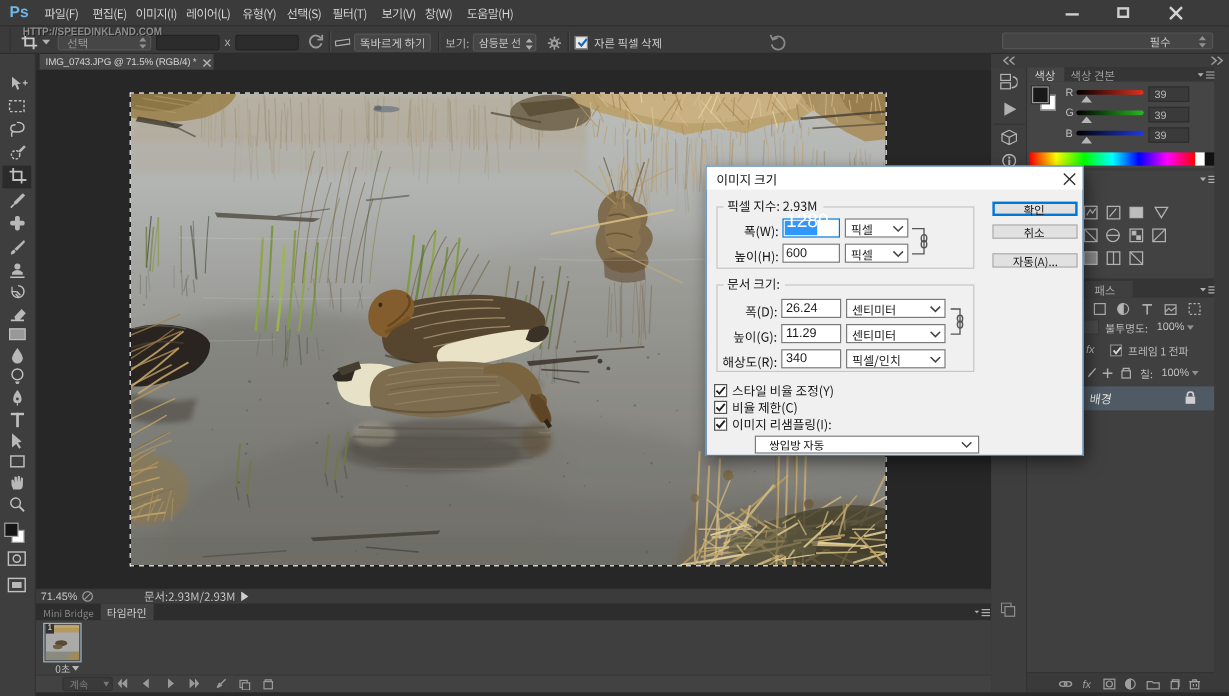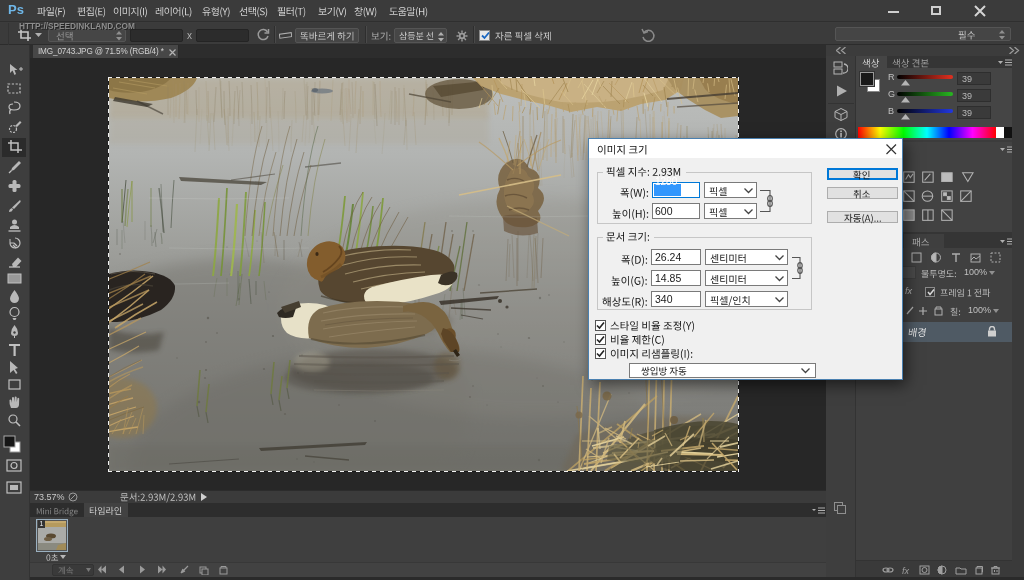--- a/index.html
+++ b/index.html
@@ -826,21 +826,21 @@
       </svg>
     </div>
 
 <div class="ab" style="left:108px;top:77px;width:631px;height:1px;background:repeating-linear-gradient(90deg,#f2f2f2 0 4px,#1a1a1a 4px 8px)"></div>
 <div class="ab" style="left:108px;top:471px;width:631px;height:1px;background:repeating-linear-gradient(90deg,#f2f2f2 0 4px,#1a1a1a 4px 8px)"></div>
 <div class="ab" style="left:108px;top:77px;width:1px;height:395px;background:repeating-linear-gradient(180deg,#f2f2f2 0 4px,#1a1a1a 4px 8px)"></div>
 <div class="ab" style="left:738px;top:77px;width:1px;height:395px;background:repeating-linear-gradient(180deg,#f2f2f2 0 4px,#1a1a1a 4px 8px)"></div>
 
 
 <div class="ab" style="left:30px;top:490px;width:796px;height:13px;background:#3b3b3b;border-top:1px solid #2c2c2c"></div>
-<div class="ab" style="left:34px;top:492px;font-size:9px;color:#c8c8c8">73.57%</div>
+<div class="ab" style="left:34px;top:492px;font-size:9px;color:#c8c8c8">71.45%</div>
 <svg class="ab" style="left:68px;top:492px" width="10" height="10">
       <circle cx="5" cy="5" r="4" stroke="#9a9a9a" fill="none"></circle>
       <path d="M2.5 7.5 L7.5 2.5" stroke="#9a9a9a"></path>
     </svg>
 <div class="ab" style="left:120px;top:491px">
       <svg width="78" height="13" viewBox="0 0 78 13" style="display:block;overflow:visible">
         <path d="M0.5 6.2H8.3V6.9H0.5ZM4.0 6.6H4.8V8.6H4.0ZM1.5 2.2H7.2V5.3H1.5ZM6.5 2.9H2.2V4.6H6.5ZM1.5 9.6H7.4V10.2H1.5ZM1.5 7.8H2.2V9.8H1.5Z M13.5 4.7H15.9V5.4H13.5ZM11.4 2.6H12.1V4.1Q12.1 4.8 11.9 5.5Q11.7 6.2 11.4 6.8Q11.1 7.4 10.6 7.9Q10.2 8.3 9.7 8.6L9.2 8.0Q9.7 7.7 10.1 7.3Q10.5 6.9 10.8 6.4Q11.1 5.9 11.3 5.3Q11.4 4.7 11.4 4.1ZM11.6 2.6H12.2V4.1Q12.2 4.7 12.4 5.3Q12.6 5.8 12.9 6.3Q13.2 6.8 13.6 7.2Q14.0 7.6 14.4 7.8L14.0 8.5Q13.4 8.2 13.0 7.8Q12.6 7.3 12.3 6.7Q11.9 6.1 11.8 5.5Q11.6 4.8 11.6 4.1ZM15.5 1.8H16.3V10.4H15.5Z M18.8 6.0Q18.5 6.0 18.4 5.8Q18.2 5.6 18.2 5.3Q18.2 5.0 18.4 4.8Q18.5 4.7 18.8 4.7Q19.1 4.7 19.2 4.8Q19.4 5.0 19.4 5.3Q19.4 5.6 19.2 5.8Q19.1 6.0 18.8 6.0ZM18.8 9.8Q18.5 9.8 18.4 9.6Q18.2 9.4 18.2 9.2Q18.2 8.9 18.4 8.7Q18.5 8.5 18.8 8.5Q19.1 8.5 19.2 8.7Q19.4 8.9 19.4 9.2Q19.4 9.4 19.2 9.6Q19.1 9.8 18.8 9.8Z M20.5 9.7V9.2Q21.6 8.2 22.3 7.4Q23.0 6.6 23.4 6.0Q23.7 5.3 23.7 4.7Q23.7 4.3 23.6 4.0Q23.5 3.7 23.2 3.5Q22.9 3.3 22.4 3.3Q22.0 3.3 21.7 3.5Q21.3 3.8 21.0 4.1L20.5 3.6Q20.9 3.2 21.4 2.9Q21.9 2.6 22.6 2.6Q23.2 2.6 23.6 2.9Q24.1 3.1 24.3 3.6Q24.6 4.0 24.6 4.6Q24.6 5.3 24.2 6.1Q23.9 6.8 23.3 7.5Q22.7 8.2 21.8 9.0Q22.1 9.0 22.4 9.0Q22.7 8.9 23.0 8.9H24.9V9.7Z M26.7 9.8Q26.5 9.8 26.3 9.6Q26.1 9.4 26.1 9.2Q26.1 8.9 26.3 8.7Q26.5 8.5 26.7 8.5Q27.0 8.5 27.2 8.7Q27.3 8.9 27.3 9.2Q27.3 9.4 27.2 9.6Q27.0 9.8 26.7 9.8Z M30.3 9.8Q29.7 9.8 29.3 9.6Q28.9 9.4 28.6 9.1L29.1 8.6Q29.3 8.8 29.6 9.0Q29.9 9.1 30.2 9.1Q30.6 9.1 30.9 8.9Q31.2 8.8 31.5 8.4Q31.7 8.0 31.8 7.4Q32.0 6.8 32.0 5.9Q32.0 5.1 31.8 4.5Q31.6 3.9 31.3 3.6Q30.9 3.3 30.5 3.3Q30.1 3.3 29.9 3.5Q29.6 3.7 29.4 4.0Q29.3 4.4 29.3 4.9Q29.3 5.3 29.4 5.7Q29.5 6.0 29.8 6.2Q30.1 6.4 30.5 6.4Q30.9 6.4 31.3 6.2Q31.6 6.0 32.0 5.4L32.0 6.1Q31.8 6.4 31.5 6.6Q31.3 6.8 31.0 6.9Q30.7 7.0 30.4 7.0Q29.8 7.0 29.4 6.8Q28.9 6.6 28.7 6.1Q28.5 5.6 28.5 4.9Q28.5 4.2 28.7 3.7Q29.0 3.2 29.5 2.9Q29.9 2.6 30.5 2.6Q31.0 2.6 31.4 2.8Q31.8 3.0 32.1 3.4Q32.4 3.8 32.6 4.5Q32.8 5.1 32.8 5.9Q32.8 7.0 32.6 7.7Q32.4 8.5 32.0 8.9Q31.7 9.4 31.2 9.6Q30.8 9.8 30.3 9.8Z M35.8 9.8Q35.3 9.8 34.9 9.7Q34.4 9.5 34.1 9.3Q33.8 9.1 33.6 8.9L34.0 8.3Q34.3 8.6 34.7 8.8Q35.2 9.1 35.8 9.1Q36.2 9.1 36.5 8.9Q36.8 8.8 37.0 8.5Q37.2 8.2 37.2 7.8Q37.2 7.4 37.0 7.1Q36.8 6.8 36.3 6.6Q35.8 6.4 35.0 6.4V5.7Q35.7 5.7 36.1 5.6Q36.6 5.4 36.7 5.1Q36.9 4.8 36.9 4.4Q36.9 3.9 36.6 3.6Q36.3 3.3 35.8 3.3Q35.3 3.3 35.0 3.5Q34.6 3.7 34.3 4.0L33.8 3.4Q34.2 3.1 34.7 2.8Q35.2 2.6 35.8 2.6Q36.4 2.6 36.8 2.8Q37.3 3.0 37.5 3.4Q37.8 3.8 37.8 4.3Q37.8 5.0 37.5 5.4Q37.1 5.8 36.6 6.0V6.1Q37.0 6.2 37.3 6.4Q37.7 6.6 37.8 7.0Q38.0 7.4 38.0 7.8Q38.0 8.4 37.7 8.9Q37.4 9.3 36.9 9.6Q36.4 9.8 35.8 9.8Z M39.5 9.7V2.7H40.6L41.9 6.5Q42.1 6.8 42.2 7.2Q42.3 7.5 42.4 7.9H42.5Q42.6 7.5 42.7 7.2Q42.8 6.8 43.0 6.5L44.3 2.7H45.3V9.7H44.5V5.8Q44.5 5.5 44.5 5.2Q44.6 4.8 44.6 4.4Q44.6 4.1 44.6 3.8H44.6L44.0 5.4L42.7 9.0H42.1L40.8 5.4L40.3 3.8H40.2Q40.2 4.1 40.3 4.4Q40.3 4.8 40.3 5.2Q40.3 5.5 40.3 5.8V9.7Z M46.4 11.4 49.2 2.1H49.9L47.0 11.4Z M50.4 9.7V9.2Q51.5 8.2 52.2 7.4Q52.9 6.6 53.3 6.0Q53.6 5.3 53.6 4.7Q53.6 4.3 53.5 4.0Q53.3 3.7 53.1 3.5Q52.8 3.3 52.3 3.3Q51.9 3.3 51.6 3.5Q51.2 3.8 50.9 4.1L50.4 3.6Q50.8 3.2 51.3 2.9Q51.8 2.6 52.5 2.6Q53.1 2.6 53.5 2.9Q54.0 3.1 54.2 3.6Q54.5 4.0 54.5 4.6Q54.5 5.3 54.1 6.1Q53.8 6.8 53.2 7.5Q52.6 8.2 51.7 9.0Q52.0 9.0 52.3 9.0Q52.6 8.9 52.9 8.9H54.8V9.7Z M56.6 9.8Q56.4 9.8 56.2 9.6Q56.0 9.4 56.0 9.2Q56.0 8.9 56.2 8.7Q56.4 8.5 56.6 8.5Q56.9 8.5 57.1 8.7Q57.2 8.9 57.2 9.2Q57.2 9.4 57.1 9.6Q56.9 9.8 56.6 9.8Z M60.2 9.8Q59.6 9.8 59.2 9.6Q58.8 9.4 58.5 9.1L59.0 8.6Q59.2 8.8 59.5 9.0Q59.8 9.1 60.1 9.1Q60.5 9.1 60.8 8.9Q61.1 8.8 61.4 8.4Q61.6 8.0 61.7 7.4Q61.9 6.8 61.9 5.9Q61.9 5.1 61.7 4.5Q61.5 3.9 61.2 3.6Q60.8 3.3 60.4 3.3Q60.0 3.3 59.8 3.5Q59.5 3.7 59.3 4.0Q59.2 4.4 59.2 4.9Q59.2 5.3 59.3 5.7Q59.4 6.0 59.7 6.2Q60.0 6.4 60.4 6.4Q60.8 6.4 61.2 6.2Q61.5 6.0 61.9 5.4L61.9 6.1Q61.7 6.4 61.4 6.6Q61.2 6.8 60.9 6.9Q60.6 7.0 60.3 7.0Q59.7 7.0 59.3 6.8Q58.8 6.6 58.6 6.1Q58.3 5.6 58.3 4.9Q58.3 4.2 58.6 3.7Q58.9 3.2 59.4 2.9Q59.8 2.6 60.3 2.6Q60.9 2.6 61.3 2.8Q61.7 3.0 62.0 3.4Q62.3 3.8 62.5 4.5Q62.7 5.1 62.7 5.9Q62.7 7.0 62.5 7.7Q62.3 8.5 61.9 8.9Q61.6 9.4 61.1 9.6Q60.6 9.8 60.2 9.8Z M65.7 9.8Q65.2 9.8 64.7 9.7Q64.3 9.5 64.0 9.3Q63.7 9.1 63.5 8.9L63.9 8.3Q64.2 8.6 64.6 8.8Q65.1 9.1 65.6 9.1Q66.1 9.1 66.4 8.9Q66.7 8.8 66.9 8.5Q67.1 8.2 67.1 7.8Q67.1 7.4 66.9 7.1Q66.6 6.8 66.2 6.6Q65.7 6.4 64.9 6.4V5.7Q65.6 5.7 66.0 5.6Q66.5 5.4 66.6 5.1Q66.8 4.8 66.8 4.4Q66.8 3.9 66.5 3.6Q66.2 3.3 65.6 3.3Q65.2 3.3 64.9 3.5Q64.5 3.7 64.2 4.0L63.7 3.4Q64.1 3.1 64.6 2.8Q65.1 2.6 65.7 2.6Q66.3 2.6 66.7 2.8Q67.2 3.0 67.4 3.4Q67.7 3.8 67.7 4.3Q67.7 5.0 67.4 5.4Q67.0 5.8 66.5 6.0V6.1Q66.9 6.2 67.2 6.4Q67.5 6.6 67.7 7.0Q67.9 7.4 67.9 7.8Q67.9 8.4 67.6 8.9Q67.3 9.3 66.8 9.6Q66.3 9.8 65.7 9.8Z M69.4 9.7V2.7H70.5L71.8 6.5Q72.0 6.8 72.1 7.2Q72.2 7.5 72.3 7.9H72.4Q72.5 7.5 72.6 7.2Q72.7 6.8 72.8 6.5L74.2 2.7H75.2V9.7H74.4V5.8Q74.4 5.5 74.4 5.2Q74.5 4.8 74.5 4.4Q74.5 4.1 74.5 3.8H74.5L73.9 5.4L72.6 9.0H72.0L70.7 5.4L70.2 3.8H70.1Q70.1 4.1 70.2 4.4Q70.2 4.8 70.2 5.2Q70.2 5.5 70.2 5.8V9.7Z" fill="#c8c8c8"></path>
       </svg>
     </div>
 <svg class="ab" style="left:200px;top:493px" width="8" height="8">
@@ -1231,21 +1231,21 @@
           <path d="M0.9 2.8H6.0V3.5H0.9ZM0.8 7.2 0.7 6.5Q1.5 6.5 2.5 6.5Q3.5 6.4 4.5 6.4Q5.6 6.3 6.5 6.2L6.6 6.9Q5.6 7.0 4.6 7.1Q3.6 7.2 2.6 7.2Q1.6 7.2 0.8 7.2ZM1.9 3.3H2.7V6.7H1.9ZM4.3 3.3H5.1V6.7H4.3ZM2.0 8.3H8.3V11.5H7.4V9.0H2.0ZM7.4 2.0H8.3V7.8H7.4Z M14.1 3.8H15.9V4.5H14.1ZM12.2 2.4H12.8V3.4Q12.8 4.1 12.6 4.8Q12.3 5.5 11.8 6.1Q11.4 6.7 10.7 7.0L10.2 6.4Q10.8 6.1 11.2 5.6Q11.7 5.1 11.9 4.5Q12.2 4.0 12.2 3.4ZM12.3 2.4H13.0V3.4Q13.0 4.0 13.2 4.5Q13.4 5.0 13.8 5.4Q14.3 5.8 14.8 6.1L14.4 6.7Q13.7 6.4 13.3 5.9Q12.8 5.4 12.6 4.8Q12.3 4.1 12.3 3.4ZM17.4 2.0H18.2V7.1H17.4ZM15.5 2.2H16.3V7.0H15.5ZM11.9 7.5H18.2V9.7H12.8V11.1H11.9V9.1H17.3V8.2H11.9ZM11.9 10.7H18.6V11.4H11.9Z M24.7 3.4H25.4V4.9Q25.4 5.7 25.2 6.4Q25.0 7.1 24.6 7.8Q24.2 8.4 23.8 8.9Q23.3 9.4 22.7 9.7L22.2 9.0Q22.7 8.8 23.2 8.3Q23.6 7.9 24.0 7.3Q24.3 6.8 24.5 6.2Q24.7 5.5 24.7 4.9ZM24.9 3.4H25.6V4.9Q25.6 5.5 25.8 6.1Q26.0 6.7 26.3 7.2Q26.7 7.7 27.1 8.1Q27.6 8.5 28.1 8.8L27.6 9.5Q27.1 9.2 26.6 8.7Q26.1 8.3 25.7 7.7Q25.3 7.1 25.1 6.4Q24.9 5.7 24.9 4.9ZM22.5 3.0H27.8V3.7H22.5ZM29.1 2.0H30.0V11.5H29.1Z M35.7 2.4H36.5V2.9Q36.5 3.4 36.3 3.9Q36.0 4.4 35.7 4.8Q35.3 5.2 34.8 5.5Q34.4 5.8 33.8 6.0Q33.2 6.2 32.6 6.3L32.3 5.6Q32.8 5.6 33.3 5.4Q33.8 5.2 34.2 5.0Q34.7 4.7 35.0 4.4Q35.3 4.0 35.5 3.7Q35.7 3.3 35.7 2.9ZM35.9 2.4H36.6V2.9Q36.6 3.3 36.8 3.7Q37.0 4.0 37.3 4.4Q37.6 4.7 38.1 4.9Q38.5 5.2 39.0 5.4Q39.5 5.6 40.0 5.6L39.7 6.3Q39.1 6.2 38.5 6.0Q38.0 5.8 37.5 5.5Q37.0 5.2 36.6 4.8Q36.3 4.4 36.1 3.9Q35.9 3.4 35.9 2.9ZM35.7 7.9H36.6V11.5H35.7ZM31.9 7.4H40.4V8.1H31.9Z M42.4 6.6Q42.2 6.6 42.0 6.4Q41.8 6.2 41.8 5.9Q41.8 5.6 42.0 5.3Q42.2 5.1 42.4 5.1Q42.7 5.1 42.9 5.3Q43.1 5.6 43.1 5.9Q43.1 6.2 42.9 6.4Q42.7 6.6 42.4 6.6ZM42.4 10.9Q42.2 10.9 42.0 10.6Q41.8 10.4 41.8 10.1Q41.8 9.8 42.0 9.6Q42.2 9.4 42.4 9.4Q42.7 9.4 42.9 9.6Q43.1 9.8 43.1 10.1Q43.1 10.4 42.9 10.6Q42.7 10.9 42.4 10.9Z M46.7 10.7V10.1Q47.9 9.1 48.7 8.2Q49.5 7.3 49.9 6.6Q50.3 5.8 50.3 5.2Q50.3 4.7 50.1 4.4Q49.9 4.0 49.6 3.8Q49.3 3.7 48.8 3.7Q48.4 3.7 48.0 3.9Q47.6 4.2 47.2 4.5L46.7 4.0Q47.1 3.5 47.7 3.2Q48.2 2.9 49.0 2.9Q49.6 2.9 50.1 3.2Q50.6 3.4 50.9 3.9Q51.2 4.4 51.2 5.1Q51.2 5.9 50.8 6.7Q50.4 7.5 49.8 8.3Q49.1 9.1 48.2 10.0Q48.5 9.9 48.8 9.9Q49.1 9.9 49.4 9.9H51.6V10.7Z M53.5 10.9Q53.3 10.9 53.1 10.6Q52.9 10.4 52.9 10.1Q52.9 9.8 53.1 9.6Q53.3 9.4 53.5 9.4Q53.8 9.4 54.0 9.6Q54.2 9.8 54.2 10.1Q54.2 10.4 54.0 10.6Q53.8 10.9 53.5 10.9Z M57.5 10.9Q56.8 10.9 56.4 10.6Q55.9 10.4 55.6 10.1L56.1 9.5Q56.4 9.7 56.7 9.9Q57.1 10.0 57.4 10.0Q57.8 10.0 58.2 9.9Q58.5 9.7 58.8 9.3Q59.1 8.9 59.2 8.2Q59.4 7.5 59.4 6.5Q59.4 5.6 59.2 4.9Q59.0 4.3 58.6 4.0Q58.2 3.6 57.7 3.6Q57.3 3.6 57.0 3.8Q56.7 4.1 56.6 4.5Q56.4 4.8 56.4 5.4Q56.4 5.9 56.5 6.3Q56.7 6.7 57.0 6.9Q57.3 7.1 57.8 7.1Q58.1 7.1 58.6 6.8Q59.0 6.6 59.4 6.0L59.4 6.8Q59.2 7.1 58.9 7.3Q58.6 7.5 58.3 7.7Q57.9 7.8 57.6 7.8Q57.0 7.8 56.5 7.5Q56.0 7.2 55.7 6.7Q55.5 6.2 55.5 5.4Q55.5 4.6 55.8 4.1Q56.1 3.5 56.6 3.2Q57.1 2.9 57.7 2.9Q58.2 2.9 58.7 3.1Q59.2 3.3 59.5 3.8Q59.9 4.2 60.1 4.9Q60.3 5.6 60.3 6.5Q60.3 7.7 60.0 8.5Q59.8 9.3 59.4 9.9Q59.0 10.4 58.5 10.6Q58.0 10.9 57.5 10.9Z M63.6 10.9Q63.0 10.9 62.5 10.7Q62.1 10.6 61.7 10.3Q61.4 10.1 61.1 9.8L61.6 9.2Q62.0 9.5 62.4 9.8Q62.9 10.0 63.5 10.0Q64.0 10.0 64.4 9.9Q64.7 9.7 64.9 9.4Q65.1 9.1 65.1 8.6Q65.1 8.2 64.9 7.8Q64.6 7.5 64.1 7.3Q63.6 7.1 62.7 7.1V6.3Q63.5 6.3 64.0 6.1Q64.4 6.0 64.6 5.6Q64.8 5.3 64.8 4.9Q64.8 4.3 64.5 4.0Q64.1 3.7 63.5 3.7Q63.1 3.7 62.7 3.9Q62.3 4.1 61.9 4.4L61.4 3.8Q61.9 3.4 62.4 3.1Q62.9 2.9 63.6 2.9Q64.2 2.9 64.7 3.1Q65.2 3.3 65.5 3.8Q65.8 4.2 65.8 4.8Q65.8 5.5 65.4 6.0Q65.1 6.4 64.4 6.7V6.7Q64.9 6.8 65.3 7.1Q65.6 7.3 65.9 7.7Q66.1 8.1 66.1 8.7Q66.1 9.3 65.7 9.8Q65.4 10.3 64.8 10.6Q64.3 10.9 63.6 10.9Z M67.7 10.7V3.0H68.9L70.4 7.1Q70.5 7.5 70.6 7.9Q70.8 8.3 70.9 8.7H71.0Q71.1 8.3 71.2 7.9Q71.4 7.5 71.5 7.1L73.0 3.0H74.1V10.7H73.2V6.5Q73.2 6.1 73.3 5.7Q73.3 5.3 73.3 4.9Q73.3 4.5 73.4 4.2H73.3L72.7 5.9L71.2 9.9H70.6L69.1 5.9L68.5 4.2H68.5Q68.5 4.5 68.5 4.9Q68.6 5.3 68.6 5.7Q68.6 6.1 68.6 6.5V10.7Z" fill="#1a1a1a"></path>
         </svg>
       </div>
   <div class="ab" style="left:61px;top:47px;transform:translateX(-100%)">
         <svg width="30" height="14" viewBox="0 0 30 14" style="display:block;overflow:visible">
           <path d="M1.3 2.4H8.3V3.1H1.3ZM1.4 5.1H8.2V5.8H1.4ZM2.8 2.7H3.6V5.5H2.8ZM6.0 2.7H6.9V5.5H6.0ZM0.5 7.0H9.1V7.7H0.5ZM4.4 5.6H5.2V7.3H4.4ZM1.5 8.6H8.0V11.5H7.2V9.3H1.5Z M12.2 12.8Q11.4 11.6 11.0 10.3Q10.6 9.0 10.6 7.4Q10.6 5.9 11.0 4.6Q11.4 3.3 12.2 2.1L12.8 2.4Q12.1 3.5 11.8 4.8Q11.4 6.1 11.4 7.4Q11.4 8.8 11.8 10.1Q12.1 11.4 12.8 12.5Z M15.1 10.7 13.5 3.0H14.5L15.3 7.2Q15.4 7.8 15.5 8.4Q15.6 9.1 15.7 9.7H15.8Q15.9 9.1 16.1 8.4Q16.2 7.8 16.3 7.2L17.4 3.0H18.3L19.4 7.2Q19.5 7.8 19.6 8.4Q19.8 9.1 19.9 9.7H20.0Q20.1 9.1 20.2 8.4Q20.3 7.8 20.4 7.2L21.2 3.0H22.1L20.6 10.7H19.4L18.2 6.1Q18.1 5.6 18.0 5.2Q17.9 4.8 17.8 4.3H17.8Q17.7 4.8 17.6 5.2Q17.5 5.6 17.4 6.1L16.3 10.7Z M23.5 12.8 22.9 12.5Q23.5 11.4 23.9 10.1Q24.2 8.8 24.2 7.4Q24.2 6.1 23.9 4.8Q23.5 3.5 22.9 2.4L23.5 2.1Q24.2 3.3 24.6 4.6Q25.0 5.9 25.0 7.4Q25.0 9.0 24.6 10.3Q24.2 11.6 23.5 12.8Z M27.4 6.6Q27.1 6.6 26.9 6.4Q26.7 6.2 26.7 5.9Q26.7 5.6 26.9 5.3Q27.1 5.1 27.4 5.1Q27.7 5.1 27.9 5.3Q28.1 5.6 28.1 5.9Q28.1 6.2 27.9 6.4Q27.7 6.6 27.4 6.6ZM27.4 10.9Q27.1 10.9 26.9 10.6Q26.7 10.4 26.7 10.1Q26.7 9.8 26.9 9.6Q27.1 9.4 27.4 9.4Q27.7 9.4 27.9 9.6Q28.1 9.8 28.1 10.1Q28.1 10.4 27.9 10.6Q27.7 10.9 27.4 10.9Z" fill="#1a1a1a"></path>
         </svg>
       </div>
   <div class="ab" style="left:63px;top:43px;width:48px;height:16px;background:#fff;border:1px solid #0078d7"></div>
   <div class="ab" style="left:65px;top:45px;width:27px;height:12px;background:#3297fd"></div>
-  <div class="ab" style="left:66px;top:37px;font-size:10px;color:#fff">1280</div>
+  <div class="ab" style="left:66px;top:37px;font-size:16px;color:#fff">1280</div>
   <div class="ab" style="left:115px;top:43px;width:53px;height:16px;background:#fff;border:1px solid #7a7a7a"></div>
   <div class="ab" style="left:120px;top:46px">
         <svg width="20" height="13" viewBox="0 0 20 13" style="display:block;overflow:visible">
           <path d="M0.9 2.7H5.8V3.3H0.9ZM0.8 6.9 0.7 6.2Q1.4 6.2 2.4 6.2Q3.3 6.1 4.3 6.1Q5.3 6.0 6.2 5.9L6.3 6.6Q5.3 6.7 4.4 6.8Q3.4 6.8 2.5 6.9Q1.5 6.9 0.8 6.9ZM1.8 3.1H2.6V6.4H1.8ZM4.1 3.1H4.9V6.4H4.1ZM1.9 7.9H7.9V11.0H7.1V8.5H1.9ZM7.1 1.9H7.9V7.4H7.1Z M13.4 3.6H15.1V4.3H13.4ZM11.6 2.3H12.2V3.2Q12.2 3.9 12.0 4.6Q11.7 5.3 11.3 5.8Q10.8 6.4 10.2 6.7L9.7 6.0Q10.3 5.8 10.7 5.3Q11.1 4.9 11.4 4.3Q11.6 3.8 11.6 3.2ZM11.7 2.3H12.4V3.3Q12.4 3.8 12.6 4.3Q12.8 4.8 13.2 5.2Q13.6 5.6 14.1 5.8L13.7 6.4Q13.1 6.1 12.6 5.7Q12.2 5.2 12.0 4.6Q11.7 3.9 11.7 3.3ZM16.5 1.9H17.3V6.8H16.5ZM14.8 2.1H15.5V6.7H14.8ZM11.4 7.2H17.3V9.3H12.2V10.6H11.4V8.7H16.5V7.8H11.4ZM11.4 10.2H17.7V10.9H11.4Z" fill="#1a1a1a"></path>
         </svg>
       </div>
   <svg class="ab" style="left:155px;top:49px" width="9" height="6">
         <path d="M0.5 0.5 L4.5 4.5 L8.5 0.5" stroke="#444" stroke-width="1.3" fill="none"></path>
       </svg>
   <div class="ab" style="left:61px;top:68px;transform:translateX(-100%)">
@@ -1312,21 +1312,21 @@
       </div>
   <svg class="ab" style="left:186px;top:116px" width="9" height="6">
         <path d="M0.5 0.5 L4.5 4.5 L8.5 0.5" stroke="#444" stroke-width="1.3" fill="none"></path>
       </svg>
   <div class="ab" style="left:60px;top:135px;transform:translateX(-100%)">
         <svg width="38" height="14" viewBox="0 0 38 14" style="display:block;overflow:visible">
           <path d="M1.7 4.5H8.1V5.2H1.7ZM1.7 2.2H2.6V4.9H1.7ZM0.5 6.4H9.1V7.1H0.5ZM4.4 4.9H5.2V6.8H4.4ZM1.5 8.0H8.2V8.7H1.5ZM1.4 10.7H8.2V11.4H1.4ZM2.9 8.2H3.8V11.0H2.9ZM5.9 8.2H6.7V11.0H5.9Z M17.1 2.0H17.9V11.5H17.1ZM12.9 2.8Q13.6 2.8 14.2 3.2Q14.7 3.6 15.0 4.3Q15.4 5.1 15.4 6.1Q15.4 7.1 15.0 7.8Q14.7 8.6 14.2 9.0Q13.6 9.4 12.9 9.4Q12.2 9.4 11.7 9.0Q11.2 8.6 10.8 7.8Q10.5 7.1 10.5 6.1Q10.5 5.1 10.8 4.3Q11.2 3.6 11.7 3.2Q12.2 2.8 12.9 2.8ZM12.9 3.5Q12.5 3.5 12.1 3.9Q11.8 4.2 11.6 4.7Q11.4 5.3 11.4 6.1Q11.4 6.8 11.6 7.4Q11.8 8.0 12.1 8.3Q12.5 8.6 12.9 8.6Q13.4 8.6 13.8 8.3Q14.1 8.0 14.3 7.4Q14.5 6.8 14.5 6.1Q14.5 5.3 14.3 4.7Q14.1 4.2 13.8 3.9Q13.4 3.5 12.9 3.5Z M21.8 12.8Q21.1 11.6 20.7 10.3Q20.3 9.0 20.3 7.4Q20.3 5.9 20.7 4.6Q21.1 3.3 21.8 2.1L22.4 2.4Q21.7 3.5 21.4 4.8Q21.1 6.1 21.1 7.4Q21.1 8.8 21.4 10.1Q21.7 11.4 22.4 12.5Z M27.0 10.9Q25.9 10.9 25.2 10.4Q24.4 9.9 23.9 9.0Q23.5 8.1 23.5 6.9Q23.5 5.9 23.7 5.2Q24.0 4.5 24.5 3.9Q25.0 3.4 25.6 3.1Q26.2 2.9 27.0 2.9Q27.8 2.9 28.4 3.2Q28.9 3.5 29.2 3.8L28.7 4.4Q28.4 4.1 28.0 3.9Q27.6 3.7 27.0 3.7Q26.3 3.7 25.7 4.1Q25.1 4.5 24.8 5.2Q24.5 5.9 24.5 6.8Q24.5 7.8 24.8 8.5Q25.1 9.2 25.7 9.6Q26.2 10.0 27.0 10.0Q27.5 10.0 27.8 9.9Q28.2 9.8 28.4 9.5V7.5H26.8V6.7H29.3V10.0Q29.0 10.3 28.3 10.6Q27.7 10.9 27.0 10.9Z M31.1 12.8 30.5 12.5Q31.2 11.4 31.6 10.1Q31.9 8.8 31.9 7.4Q31.9 6.1 31.6 4.8Q31.2 3.5 30.5 2.4L31.1 2.1Q31.9 3.3 32.3 4.6Q32.7 5.9 32.7 7.4Q32.7 9.0 32.3 10.3Q31.9 11.6 31.1 12.8Z M35.1 6.6Q34.8 6.6 34.6 6.4Q34.4 6.2 34.4 5.9Q34.4 5.6 34.6 5.3Q34.8 5.1 35.1 5.1Q35.4 5.1 35.6 5.3Q35.8 5.6 35.8 5.9Q35.8 6.2 35.6 6.4Q35.4 6.6 35.1 6.6ZM35.1 10.9Q34.8 10.9 34.6 10.6Q34.4 10.4 34.4 10.1Q34.4 9.8 34.6 9.6Q34.8 9.4 35.1 9.4Q35.4 9.4 35.6 9.6Q35.8 9.8 35.8 10.1Q35.8 10.4 35.6 10.6Q35.4 10.9 35.1 10.9Z" fill="#1a1a1a"></path>
         </svg>
       </div>
   <div class="ab" style="left:62px;top:131px;width:50px;height:16px;background:#fff;border:1px solid #7a7a7a"></div>
-  <div class="ab" style="left:66px;top:133px;font-size:10.5px;color:#1a1a1a">14.85</div>
+  <div class="ab" style="left:66px;top:133px;font-size:10.5px;color:#1a1a1a">11.29</div>
   <div class="ab" style="left:116px;top:131px;width:83px;height:16px;background:#fff;border:1px solid #7a7a7a"></div>
   <div class="ab" style="left:121px;top:134px">
         <svg width="38" height="13" viewBox="0 0 38 13" style="display:block;overflow:visible">
           <path d="M4.2 4.2H5.9V4.9H4.2ZM7.3 1.9H8.1V8.7H7.3ZM5.6 2.1H6.3V8.5H5.6ZM2.2 10.1H8.4V10.8H2.2ZM2.2 7.9H3.1V10.5H2.2ZM2.4 2.6H3.0V3.9Q3.0 4.6 2.8 5.3Q2.6 6.0 2.1 6.5Q1.6 7.1 1.0 7.4L0.5 6.8Q1.1 6.5 1.5 6.0Q1.9 5.6 2.2 5.0Q2.4 4.4 2.4 3.9ZM2.5 2.6H3.2V3.9Q3.2 4.4 3.4 4.9Q3.6 5.5 4.0 5.9Q4.4 6.3 4.9 6.6L4.5 7.2Q3.8 6.9 3.4 6.4Q3.0 5.9 2.7 5.2Q2.5 4.6 2.5 3.9Z M10.3 8.1H11.0Q11.8 8.1 12.5 8.1Q13.2 8.1 13.9 8.0Q14.6 7.9 15.3 7.8L15.3 8.5Q14.6 8.6 14.0 8.7Q13.3 8.8 12.6 8.8Q11.9 8.8 11.0 8.8H10.3ZM10.3 2.8H14.7V3.4H11.1V8.4H10.3ZM10.9 5.3H14.3V6.0H10.9ZM16.3 1.9H17.1V11.0H16.3Z M19.4 2.8H23.6V8.7H19.4ZM22.8 3.5H20.2V8.0H22.8ZM25.5 1.9H26.3V11.0H25.5Z M34.7 1.9H35.5V11.0H34.7ZM32.8 5.3H34.8V6.0H32.8ZM28.5 8.1H29.2Q30.1 8.1 30.7 8.1Q31.4 8.1 32.0 8.0Q32.6 8.0 33.2 7.9L33.3 8.5Q32.7 8.6 32.1 8.7Q31.4 8.8 30.8 8.8Q30.1 8.8 29.2 8.8H28.5ZM28.5 2.8H32.7V3.4H29.3V8.4H28.5ZM29.1 5.3H32.3V6.0H29.1Z" fill="#1a1a1a"></path>
         </svg>
       </div>
   <svg class="ab" style="left:186px;top:137px" width="9" height="6">
         <path d="M0.5 0.5 L4.5 4.5 L8.5 0.5" stroke="#444" stroke-width="1.3" fill="none"></path>
       </svg>
   <div class="ab" style="left:60px;top:156px;transform:translateX(-100%)">

